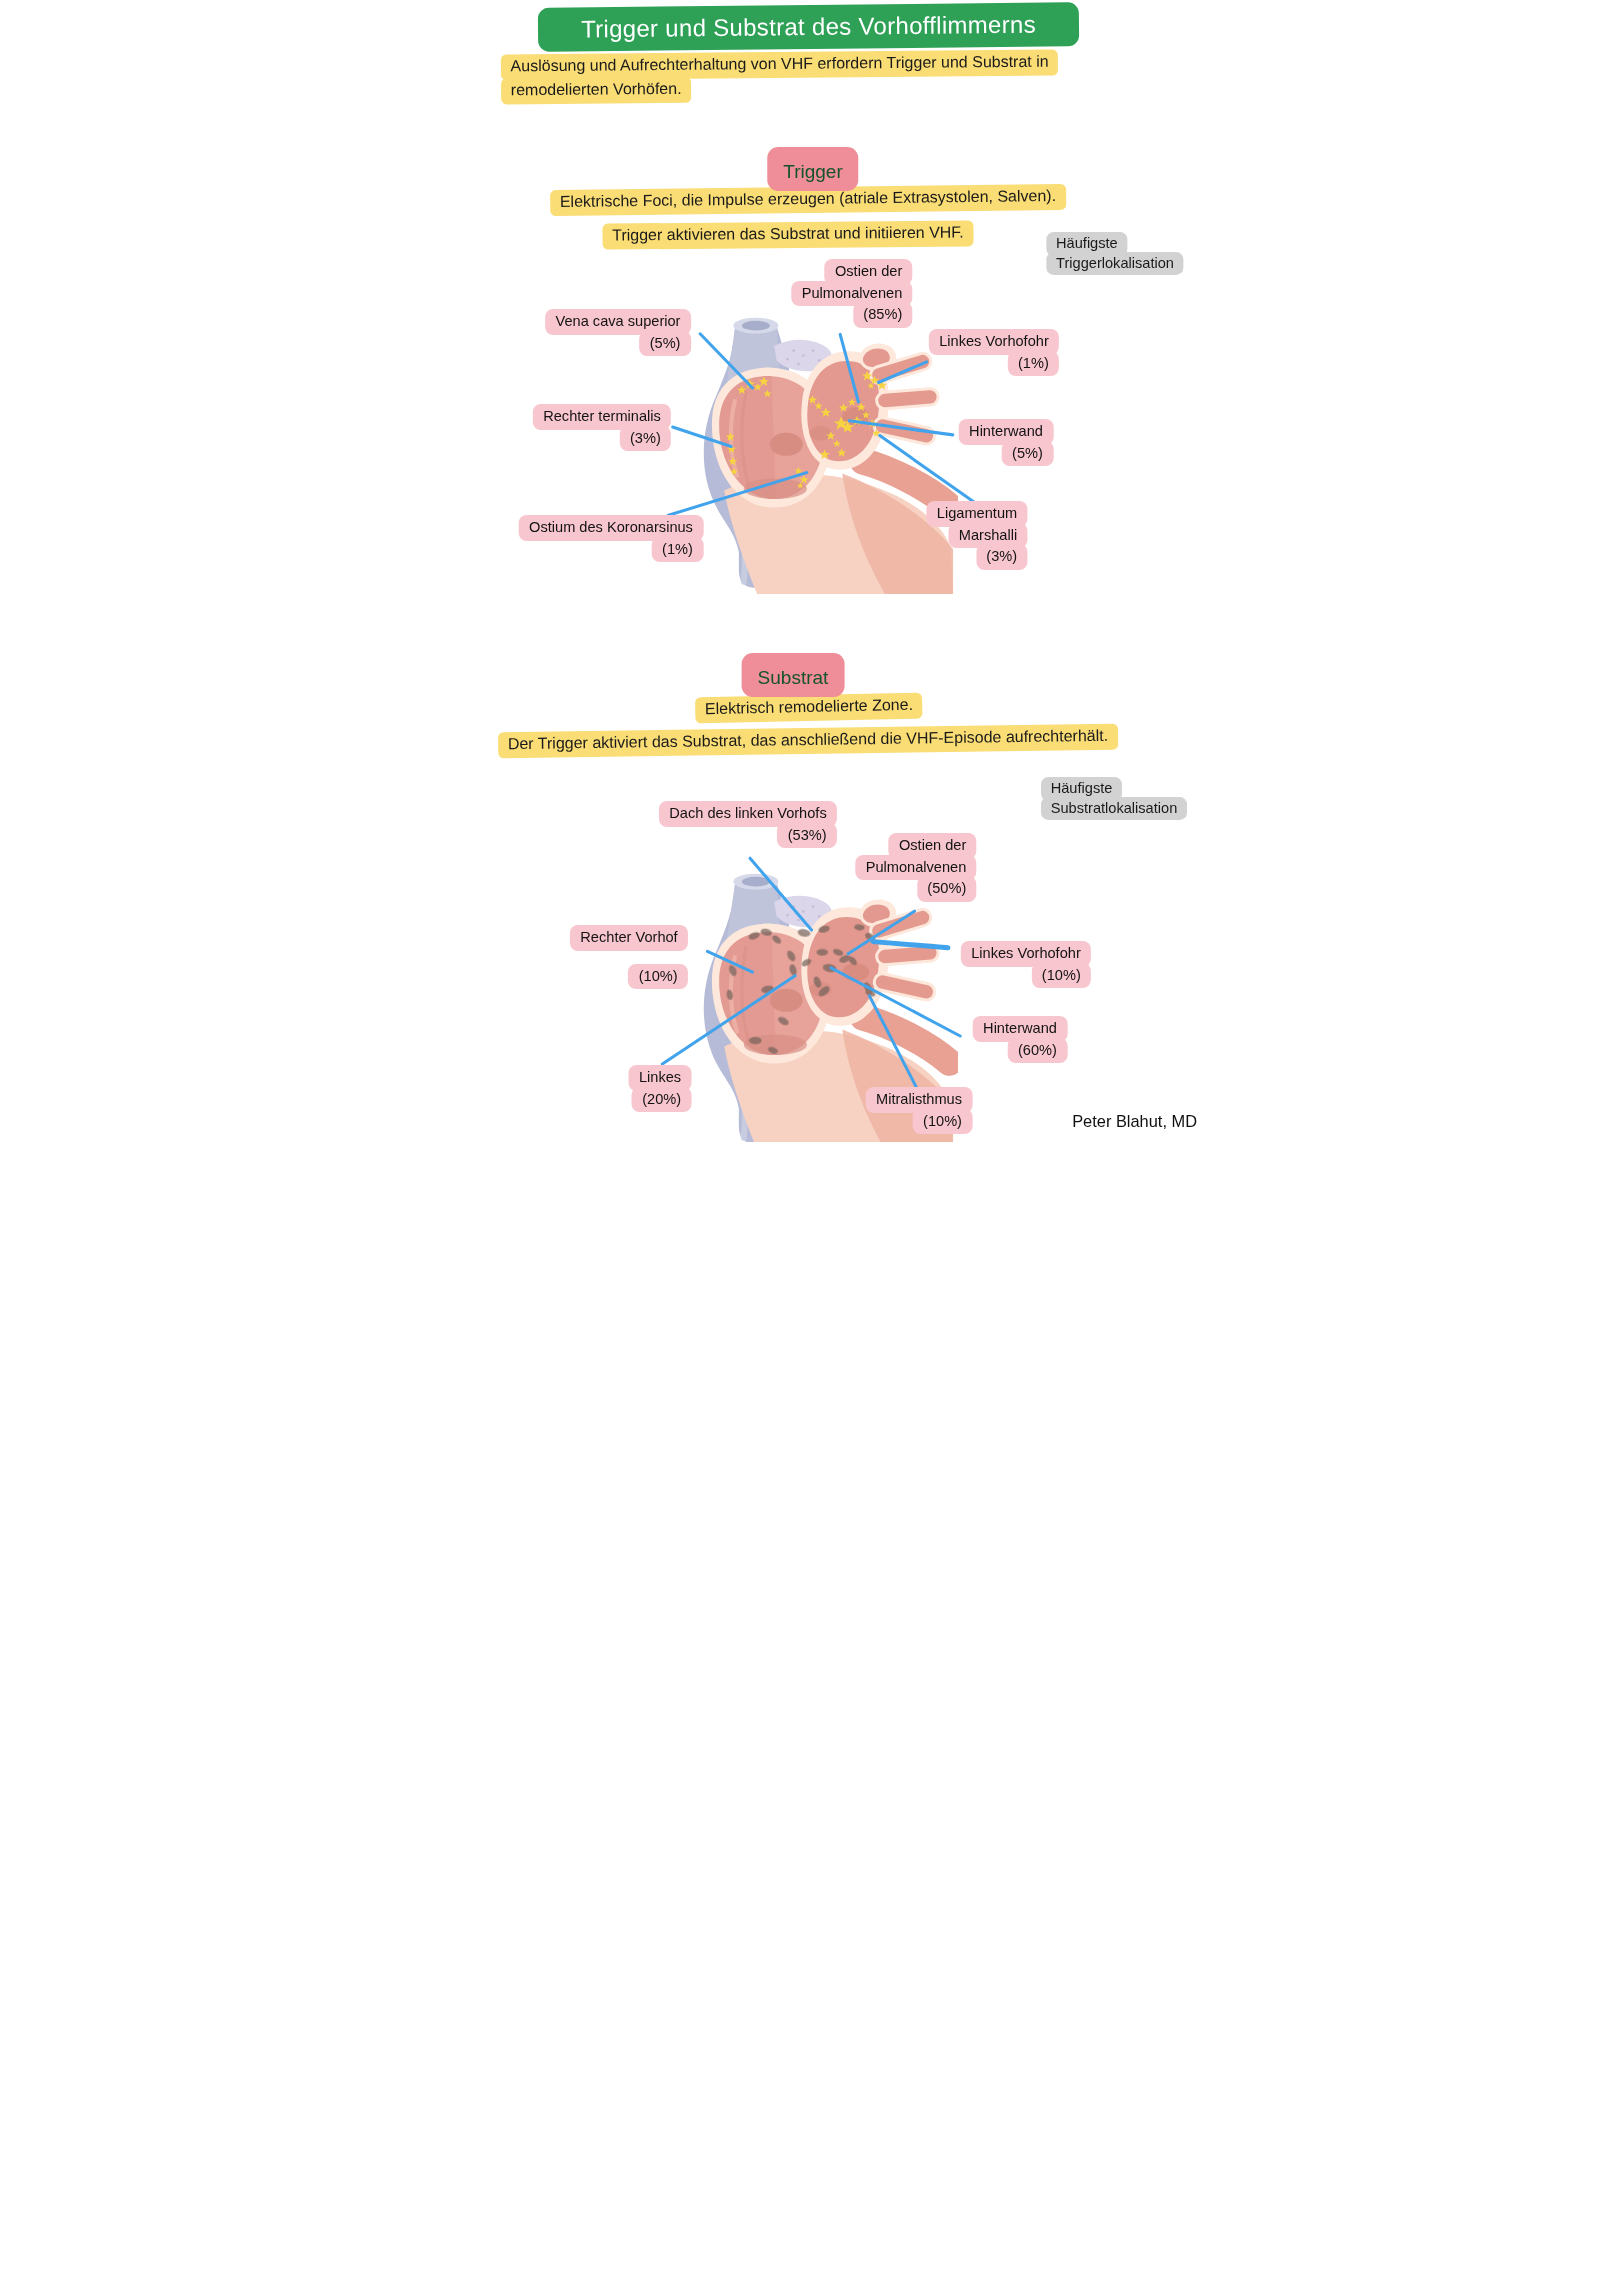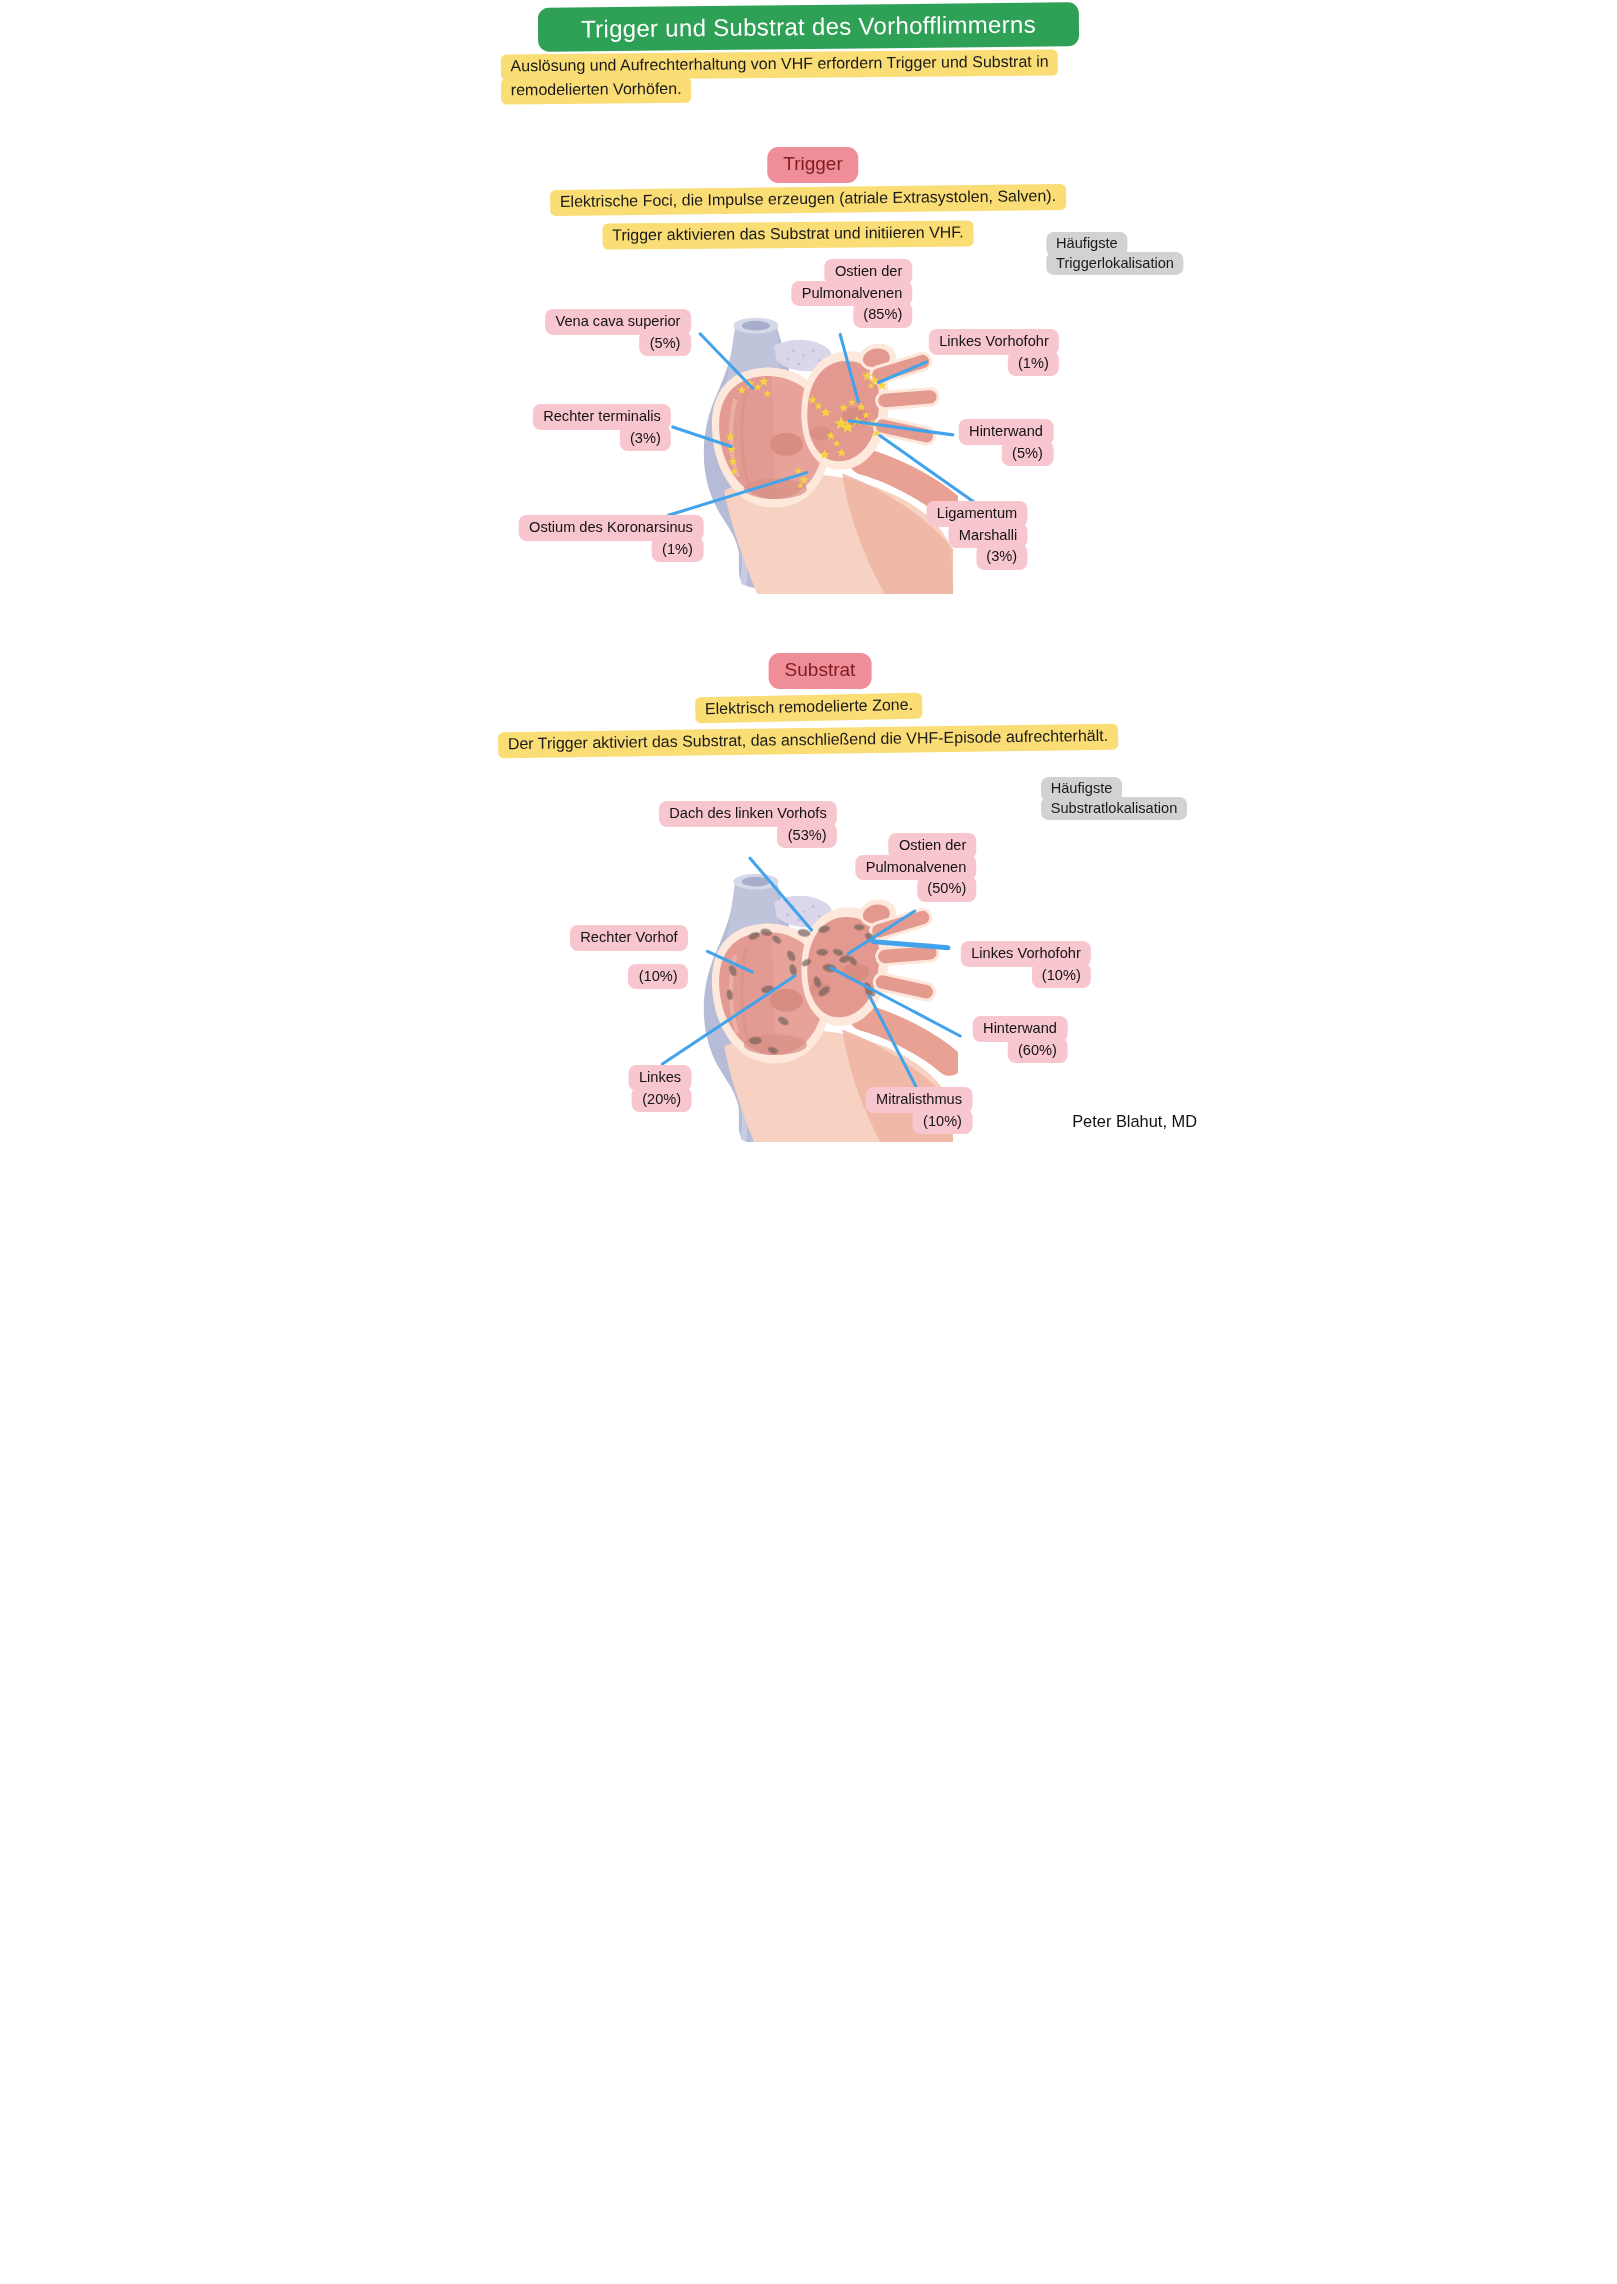--- a/index.html
+++ b/index.html
@@ -11,22 +11,22 @@
     background:#2ea156;border-radius:11px;display:flex;align-items:center;justify-content:center;
     color:#fff;font-size:24px;letter-spacing:0.3px;transform:rotate(-0.6deg);z-index:6;}
 
   
   .yl{position:absolute;display:flex;flex-direction:column;align-items:flex-start;z-index:5;}
   .yl span{background:#fadd75;color:#1a1a1a;font-size:16px;padding:3.7px 9.7px 4.9px;border-radius:5.5px;
     white-space:nowrap;margin-top:-2.4px;}
   .yl.center{align-items:center;transform:translateX(-50%);}
 
   
-  .section-badge{position:absolute;transform:translateX(-50%);background:#ef8e99;color:#7f1d1d;
-    font-size:19px;padding:6px 16px 8px;border-radius:11px;z-index:6;white-space:nowrap;text-align:center;}
+  .section-badge{position:absolute;transform:translateX(-50%);background:#ef8e99;color:#14532d;
+    font-size:19px;padding:14px 16px 8px;border-radius:11px;z-index:6;white-space:nowrap;text-align:center;}
 
   
   .gray-badge{position:absolute;transform:translateX(-50%);display:flex;flex-direction:column;align-items:flex-start;z-index:5;}
   .gray-badge span{background:#d2d2d2;color:#1a1a1a;font-size:14.6px;padding:3px 9.7px 4.3px;border-radius:7.3px;
     margin-top:-3.7px;white-space:nowrap;}
 
   
   .lbl{position:absolute;transform:translateX(-50%);display:flex;flex-direction:column;align-items:flex-end;z-index:5;}
   .lbl span{background:#f8c6ce;color:#131313;font-size:14.6px;line-height:1.1;padding:4.3px 10.4px 5.5px;
     border-radius:8px;margin-top:-4.3px;white-space:nowrap;}
@@ -171,21 +171,21 @@
   <div class="lbl" style="left:207px;top:515px;">
     <span>Ostium des Koronarsinus</span>
     <span>(1%)</span>
   </div>
   <div class="lbl" style="left:573px;top:501px;">
     <span>Ligamentum</span>
     <span>Marshalli</span>
     <span>(3%)</span>
   </div>
 
-  <div class="section-badge" style="left:416px;top:653px;">Substrat</div>
+  <div class="section-badge" style="left:389px;top:653px;">Substrat</div>
   <div class="yl center" style="left:405px;top:697px;transform:translateX(-50%) rotate(-1.2deg);">
     <span>Elektrisch remodelierte Zone.</span>
   </div>
   <div class="yl center" style="left:404px;top:730px;transform:translateX(-50%) rotate(-0.8deg);">
     <span>Der Trigger aktiviert das Substrat, das anschließend die VHF-Episode aufrechterhält.</span>
   </div>
   <div class="gray-badge" style="left:710px;top:781px;">
     <span>Häufigste</span>
     <span>Substratlokalisation</span>
   </div>

